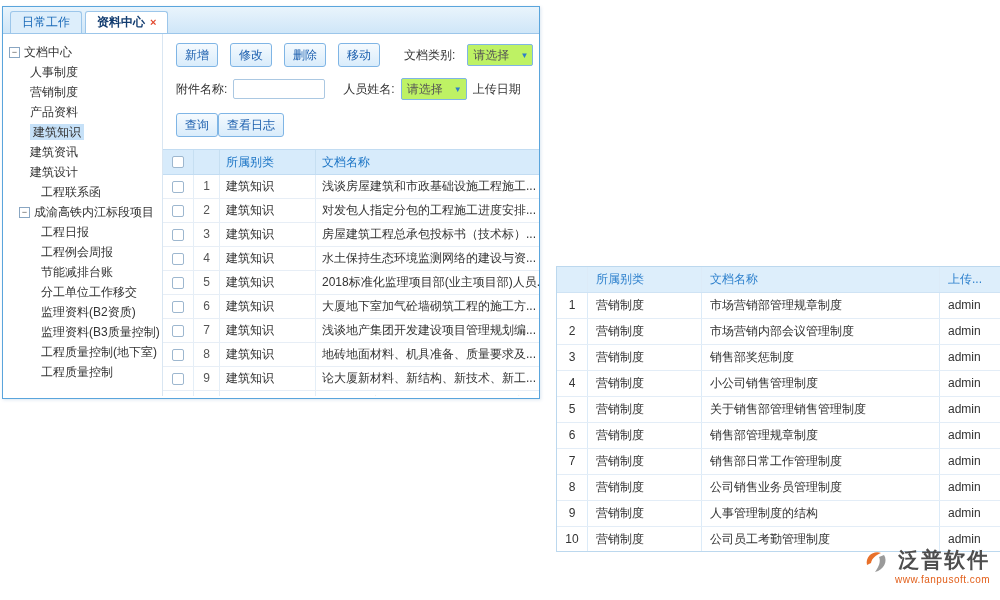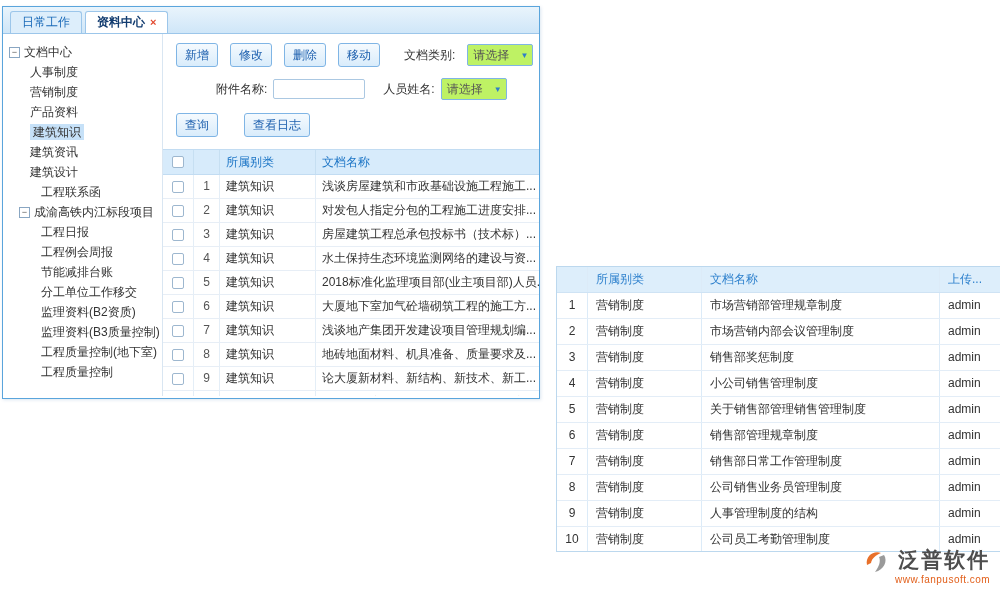--- a/index.html
+++ b/index.html
@@ -19,23 +19,23 @@
   .ti{height:20px;line-height:20px;white-space:nowrap;overflow:hidden;padding-left:27px;cursor:pointer;}
   .ti.root{padding-left:6px;}
   .ti.proot{padding-left:16px;}
   .ti.sub{padding-left:38px;}
   .node-ico{display:inline-block;width:11px;height:11px;line-height:9px;text-align:center;border:1px solid #89a6c2;color:#555;font-size:9px;background:#fff;margin-right:4px;vertical-align:1px;box-sizing:border-box;}
   .hl{background:#c6e1f8;padding:1px 3px;}
   
   .main{flex:1;overflow:hidden;position:relative;}
   .trow1{display:flex;align-items:center;margin:9px 0 0 13px;gap:12px;white-space:nowrap;}
   .trow2{display:flex;align-items:center;margin:11px 0 0 13px;gap:6px;white-space:nowrap;}
-  .trow3{display:flex;margin:13px 0 0 13px;gap:26px;white-space:nowrap;}
+  .trow3{display:flex;margin:13px 0 0 13px;gap:0;white-space:nowrap;}
   .btn{display:inline-block;padding:0 8px;height:22px;line-height:22px;background:linear-gradient(#f5fafe,#d9ecfb);border:1px solid #7fb5e5;border-radius:3px;color:#1c5fae;font-size:12px;cursor:pointer;white-space:nowrap;}
-  .lbl{color:#333;margin-left:40px;}
+  .lbl{color:#333;}
   .ml1{margin-left:12px;}
   .ddl{display:inline-flex;width:66px;height:22px;border:1px solid #7fb5e5;border-radius:2px;background:#bef264;align-items:center;box-sizing:border-box;cursor:pointer;flex:none;}
   .ddl .txt{flex:1;padding-left:5px;color:#555;overflow:hidden;}
   .ddl .arr{width:16px;text-align:center;color:#2f7ec9;font-size:8px;}
   .inp{width:92px;height:20px;border:1px solid #abc8e2;border-radius:2px;box-sizing:border-box;}
   
   .t1{margin-top:12px;}
   .t1head{display:flex;height:24px;line-height:24px;background:#d7ebfb;border-top:1px solid #c2dcf2;border-bottom:1px solid #c2dcf2;color:#1b74c5;}
   .t1row{display:flex;height:23px;line-height:23px;border-bottom:1px solid #e7eef6;color:#333;cursor:pointer;}
   .c{overflow:hidden;white-space:nowrap;box-sizing:border-box;}

